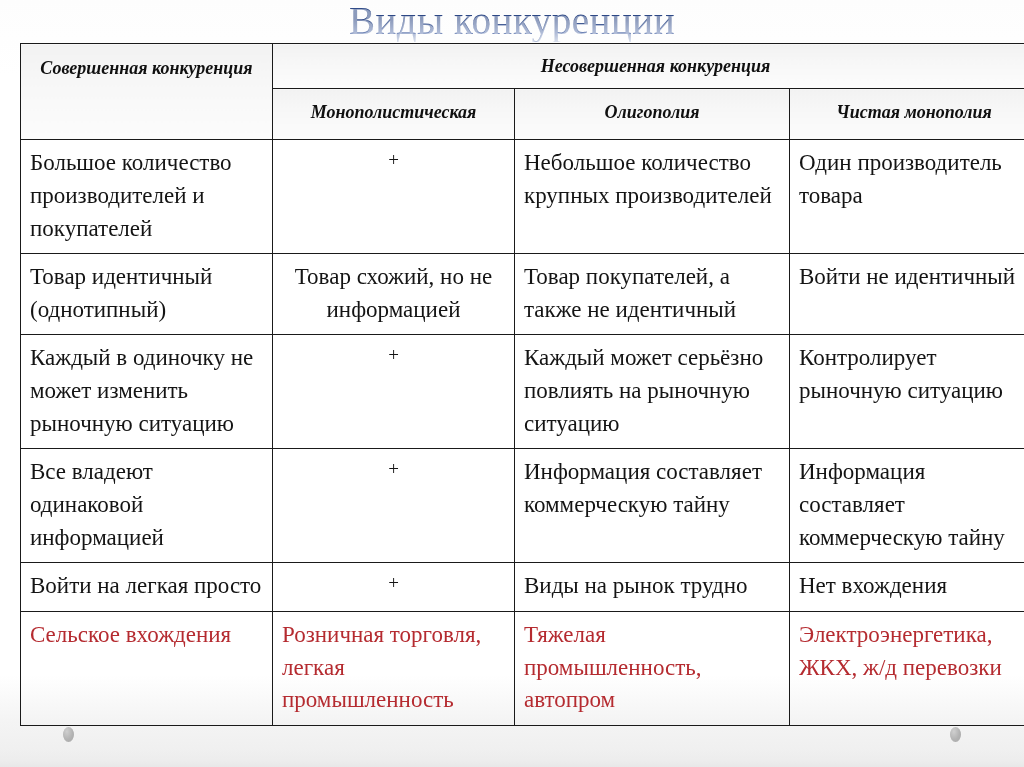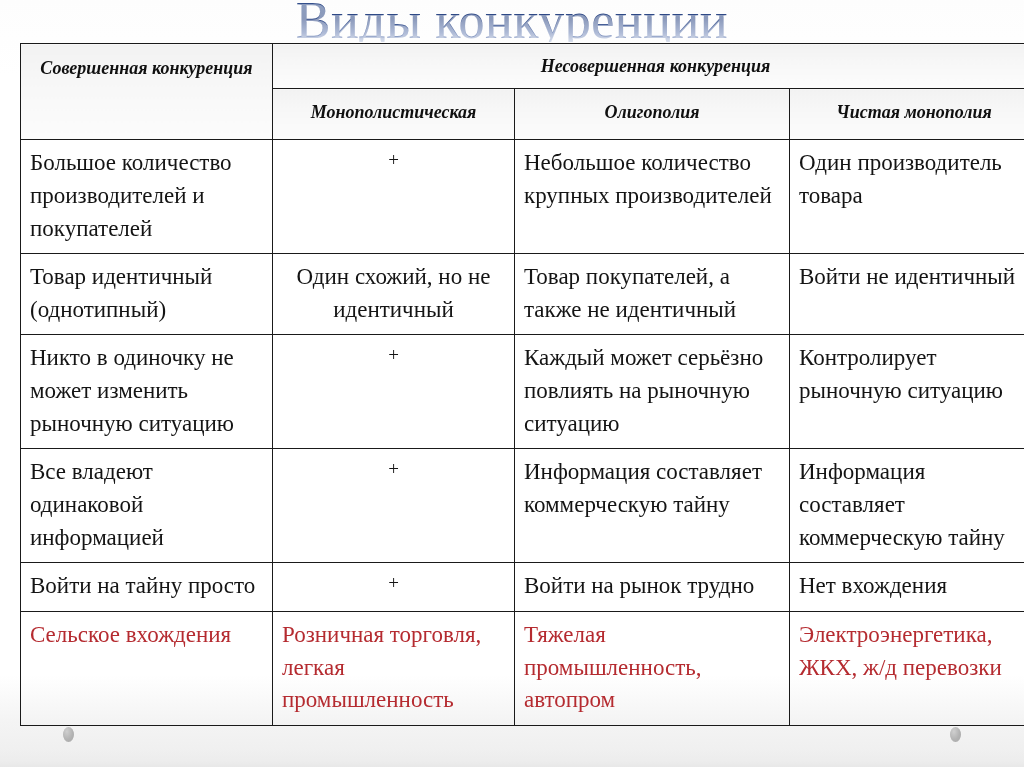--- a/index.html
+++ b/index.html
@@ -34,21 +34,21 @@
     left: 0;
     width: 1024px;
     height: 42px;
     display: flex;
     align-items: center;
     justify-content: center;
     overflow: hidden;
   }
   #slide-title {
     font-family: "Liberation Serif", "DejaVu Serif", serif;
-    font-size: 52px;
+    font-size: 39px;
     line-height: 42px;
     font-weight: normal;
     letter-spacing: 0.5px;
     color: #2b4a86;
     background: linear-gradient(180deg, #33508c 0%, #2d4784 45%, #6d83b5 78%, #b9c4dc 100%);
     -webkit-background-clip: text;
     background-clip: text;
     -webkit-text-fill-color: transparent;
     text-shadow: 0 1px 0 rgba(255,255,255,0.45);
     white-space: nowrap;
@@ -185,33 +185,33 @@
         <td class="col3 body-cell">
           <div class="cellpad">Один производитель товара</div>
         </td>
       </tr>
 
       <tr>
         <td class="col0 body-cell">
           <div class="cellpad">Товар идентичный (однотипный)</div>
         </td>
         <td class="col1 c-center">
-          <div class="cellpad">Один схожий, но не идентичный</div>
+          <div class="cellpad">Товар схожий, но не информацией</div>
         </td>
         <td class="col2 body-cell">
           <div class="cellpad">Товар покупателей, а также не идентичный</div>
         </td>
         <td class="col3 body-cell">
           <div class="cellpad">Войти не идентичный</div>
         </td>
       </tr>
 
       <tr>
         <td class="col0 body-cell">
-          <div class="cellpad">Никто в одиночку не может изменить рыночную ситуацию</div>
+          <div class="cellpad">Каждый в одиночку не может изменить рыночную ситуацию</div>
         </td>
         <td class="col1 plus">
           <div class="cellpad">+</div>
         </td>
         <td class="col2 body-cell">
           <div class="cellpad">Каждый может серьёзно повлиять на рыночную ситуацию</div>
         </td>
         <td class="col3 body-cell">
           <div class="cellpad">Контролирует рыночную ситуацию</div>
         </td>
@@ -227,27 +227,27 @@
         <td class="col2 body-cell">
           <div class="cellpad">Информация составляет коммерческую тайну</div>
         </td>
         <td class="col3 body-cell">
           <div class="cellpad">Информация составляет коммерческую тайну</div>
         </td>
       </tr>
 
       <tr>
         <td class="col0 body-cell">
-          <div class="cellpad">Войти на тайну просто</div>
-        </td>
-        <td class="col1 plus">
-          <div class="cellpad">+</div>
-        </td>
-        <td class="col2 body-cell">
-          <div class="cellpad">Войти на рынок трудно</div>
+          <div class="cellpad">Войти на легкая просто</div>
+        </td>
+        <td class="col1 plus">
+          <div class="cellpad">+</div>
+        </td>
+        <td class="col2 body-cell">
+          <div class="cellpad">Виды на рынок трудно</div>
         </td>
         <td class="col3 body-cell">
           <div class="cellpad">Нет вхождения</div>
         </td>
       </tr>
 
       <tr class="row-red">
         <td class="col0 body-cell">
           <div class="cellpad">Сельское вхождения</div>
         </td>

